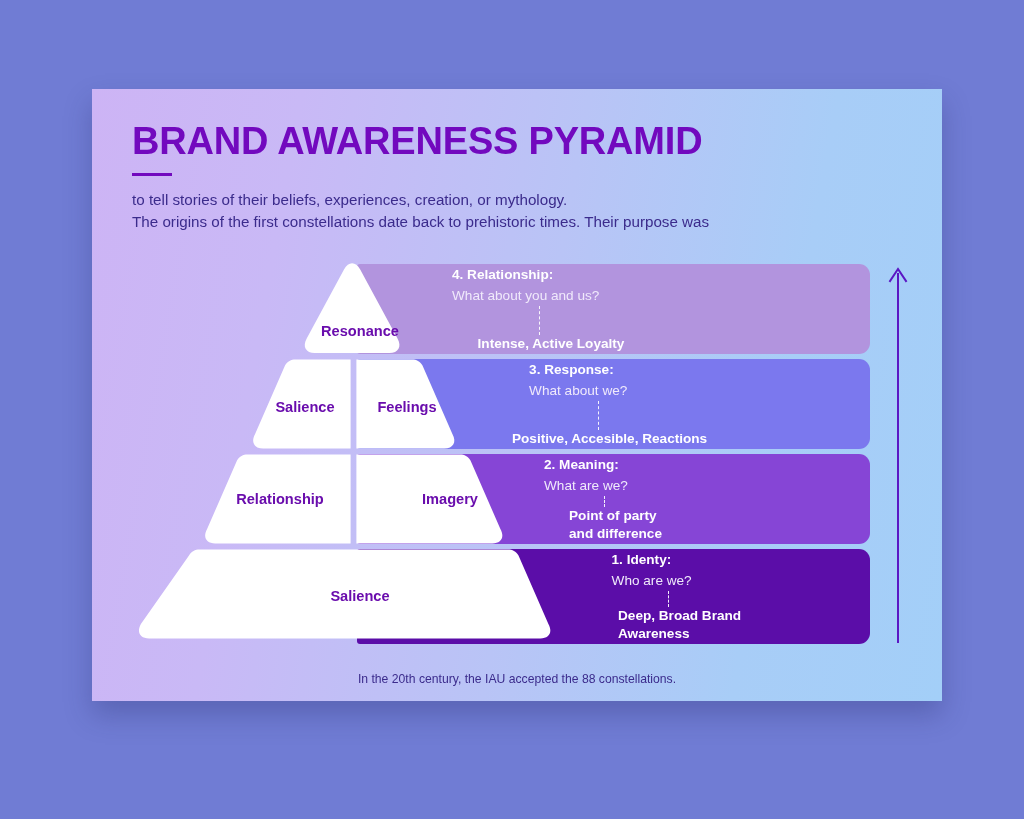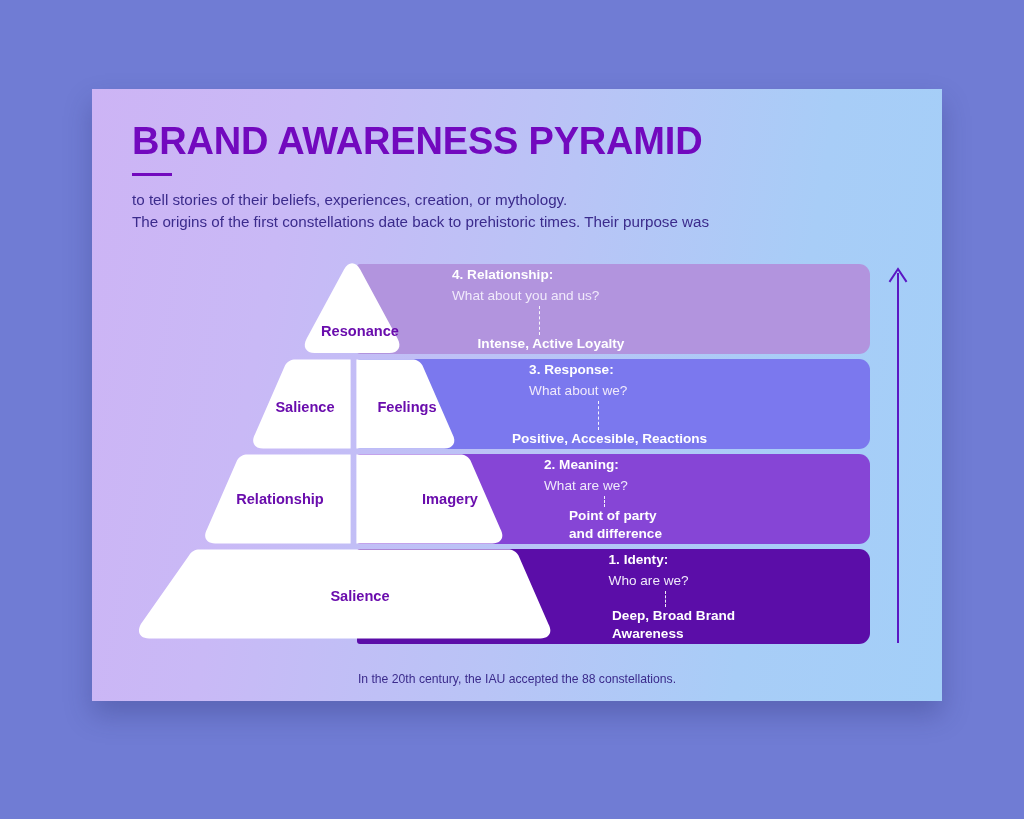--- a/index.html
+++ b/index.html
@@ -276,21 +276,21 @@
       <div>and difference</div>
     </div>
   </div>
 
   <div class="tier-text" style="left:503px; top:460px; height:95px;">
     <div class="qa-block" style="width:113px;justify-content:space-between;">
       <div class="qa-num">1. Identy:</div>
       <div class="qa-q">Who are we?</div>
     </div>
     <div class="dash-sep"></div>
-    <div class="outcome" style="margin-left:17px;">
+    <div class="outcome" style="margin-left:23px;">
       <div>Deep, Broad Brand</div>
       <div>Awareness</div>
     </div>
   </div>
 
   <svg id="arrow" width="22" height="385" viewBox="0 0 22 385">
     <line x1="11" y1="382" x2="11" y2="12" stroke="#5B17C4" stroke-width="2"></line>
     <polyline points="3,20 11,8 19,20" fill="none" stroke="#5B17C4" stroke-width="2" stroke-linecap="square" stroke-linejoin="miter"></polyline>
   </svg>
 

